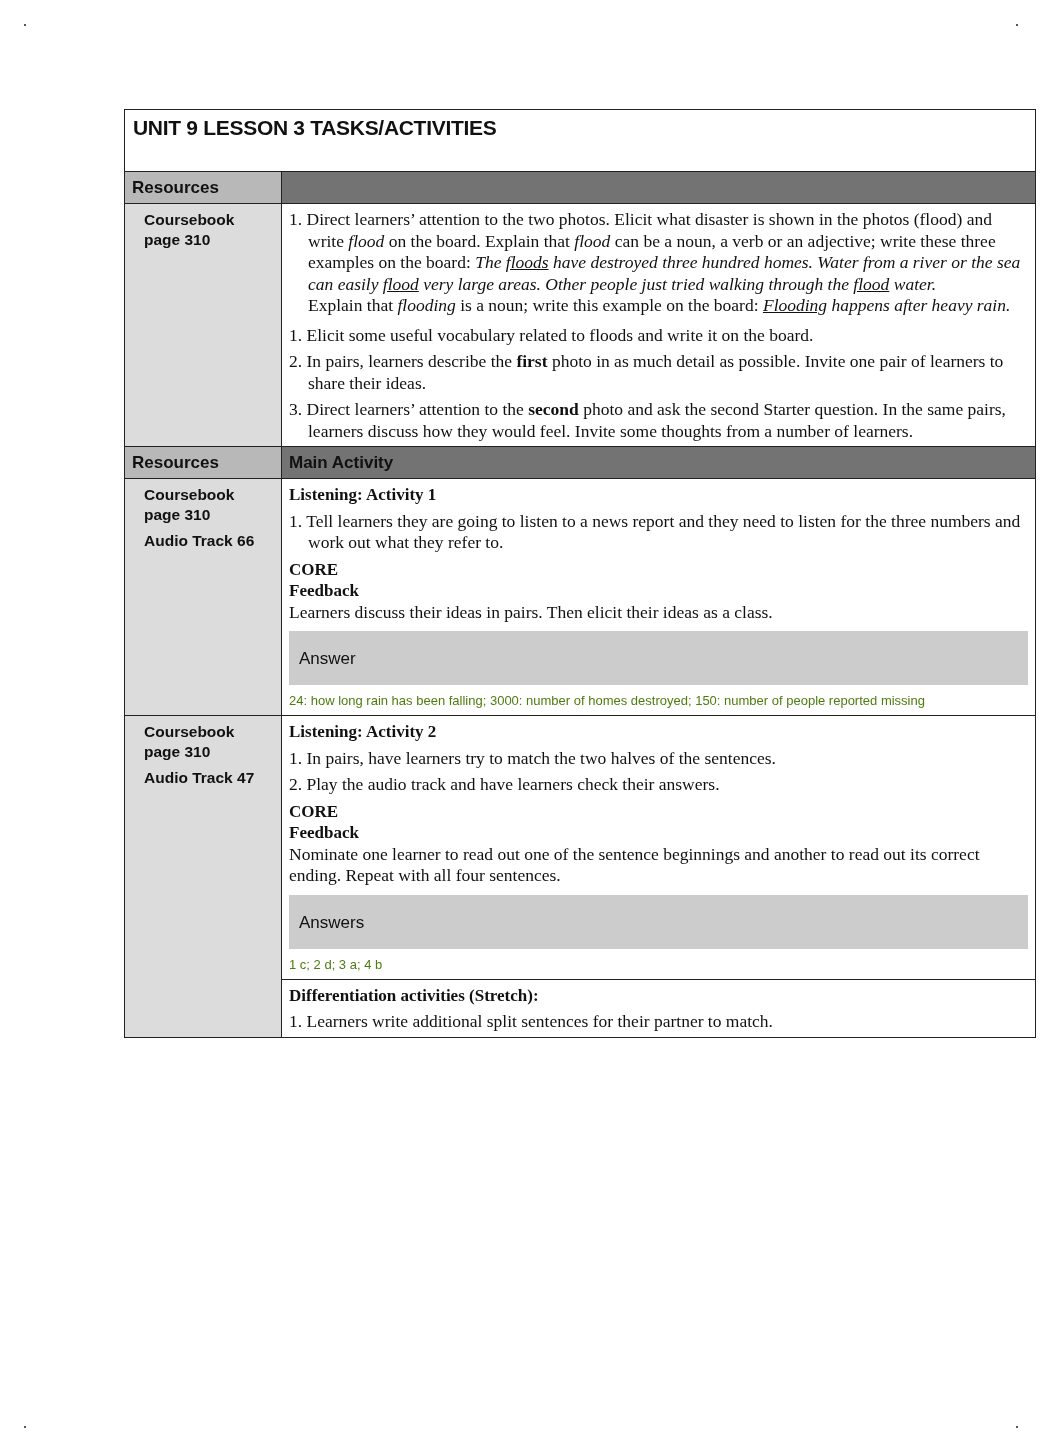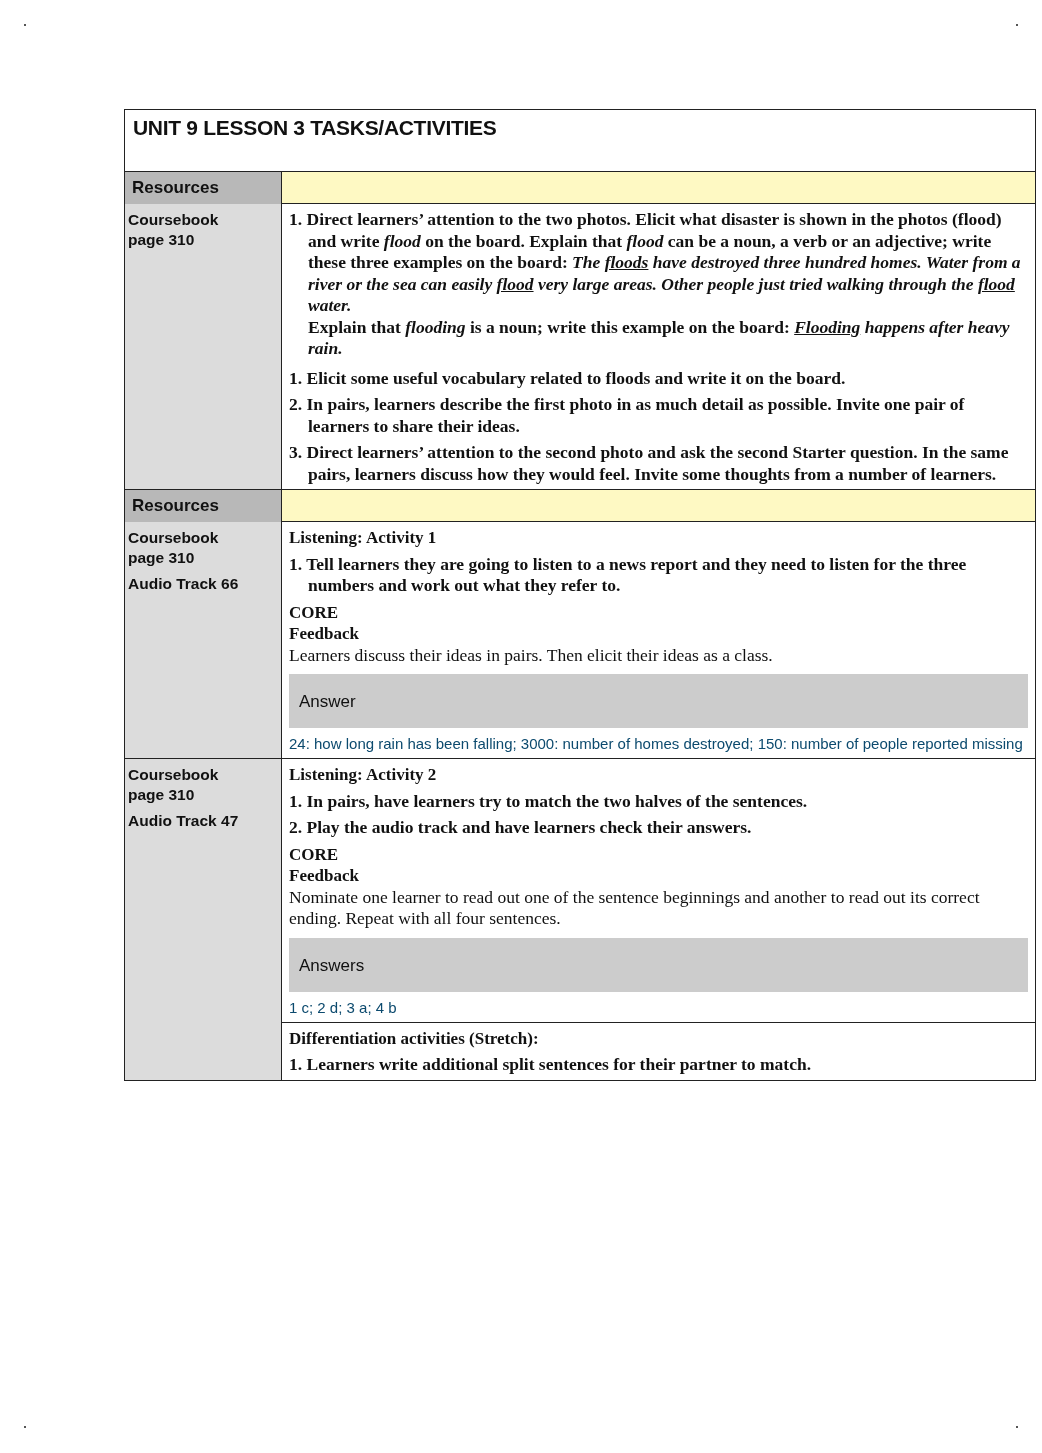--- a/index.html
+++ b/index.html
@@ -11,60 +11,57 @@
       border-collapse: collapse;
     }
     .title-cell {
       height: 62px; box-sizing: border-box; padding: 6px 8px;
       font-family: "Liberation Sans", sans-serif; font-weight: bold; font-size: 21px;
       color: #111; letter-spacing: -0.3px; border-bottom: 1.5px solid #222;
     }
     .row { display: flex; }
     .left { width: 157px; box-sizing: border-box; border-right: 1.5px solid #222; background: #dcdcdc; flex-shrink: 0; }
     .right { flex: 1; box-sizing: border-box; }
-    .head-row { background: #fef9c3; height: 31px; border-bottom: 1.5px solid #222; flex-direction: column; }
+    .head-row { background: #737373; height: 31px; border-bottom: 1.5px solid #222; }
     .head-row .left { background: #b8b8b8; }
     .head-label {
       font-family: "Liberation Sans", sans-serif; font-weight: bold; font-size: 17px;
       color: #111; padding: 6px 7px; display: block;
     }
     .res {
       font-family: "Liberation Sans", sans-serif; font-weight: bold; font-size: 15.5px;
-      color: #111; padding: 6px 3px; line-height: 20px;
+      color: #111; padding: 6px 19px; line-height: 20px;
     }
     .res .gap { margin-top: 6px; display: block; }
     .body-cell { padding: 5px 7px 4px 7px; font-family: "Liberation Serif", serif; font-size: 17.5px; color: #111; line-height: 21.5px; }
-    .item { padding-left: 19px; text-indent: -19px; margin-bottom: 5px; font-weight: bold; }
+    .item { padding-left: 19px; text-indent: -19px; margin-bottom: 5px; }
     .item:last-child { margin-bottom: 0; }
     .sub { font-weight: bold; font-size: 17px; }
     .answer-bar {
       background: #cccccc; margin: 8px 0 6px 0; padding: 17px 10px; height: 20px;
       font-family: "Liberation Sans", sans-serif; font-size: 17px; color: #111;
     }
-    .answer-text { font-family: "Liberation Sans", sans-serif; font-size: 15px; line-height: 20px; color: #0c4a6e; }
+    .answer-text { font-family: "Liberation Sans", sans-serif; font-size: 13px; line-height: 20px; color: #4d7c0f; }
     .sep { border-bottom: 1.5px solid #222; }
     u { text-decoration: underline; }
   </style>
 </head>
 <body>
 
 <div class="corner" style="left:24px;top:24px;"></div>
 <div class="corner" style="left:1016px;top:24px;"></div>
 <div class="corner" style="left:24px;top:1426px;"></div>
 <div class="corner" style="left:1016px;top:1426px;"></div>
 
 <div class="lesson-table">
   <div class="title-cell">UNIT 9 LESSON 3 TASKS/ACTIVITIES</div>
 
   <div class="row head-row">
     <div class="left">
         <span class="head-label">Resources</span>
-      </div>
-    <div class="right">
-        <span class="head-label">Starter</span>
       </div>
   </div>
 
   <div class="row sep">
     <div class="left res">
       <div>Coursebook</div>
       <div>page 310</div>
     </div>
     <div class="right body-cell">
       <div class="item" style="margin-bottom:8px;">

